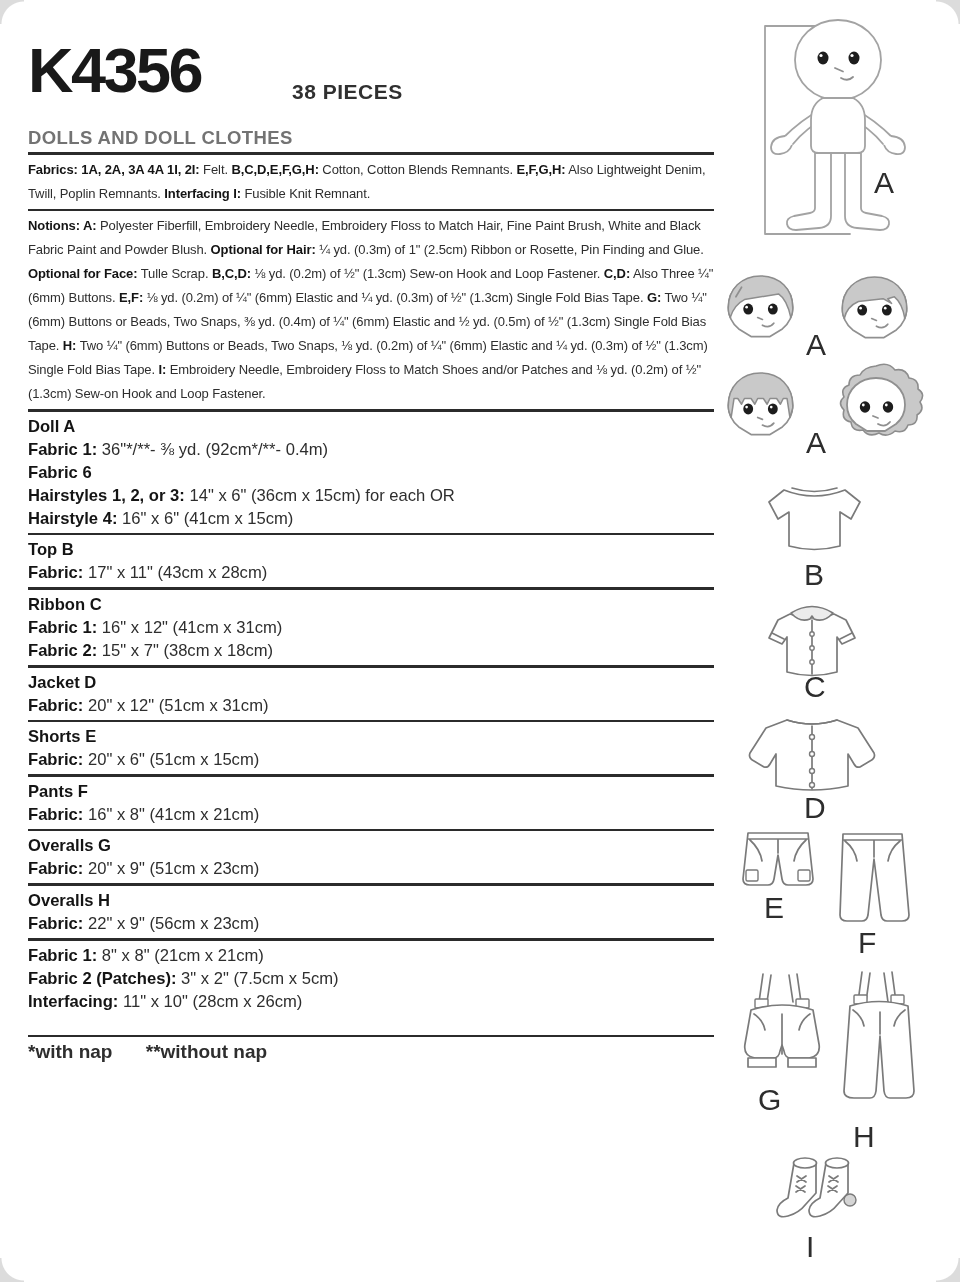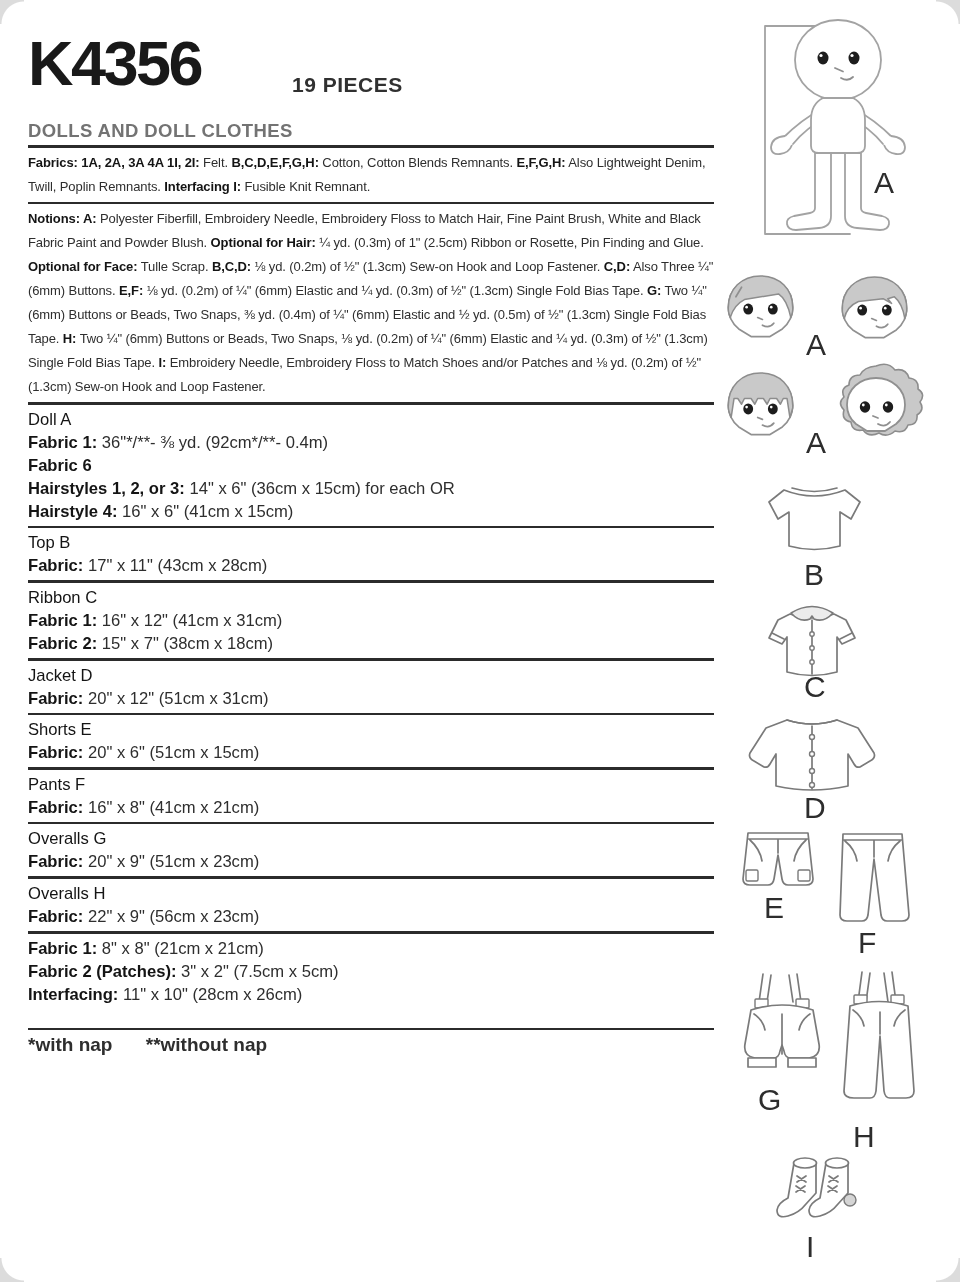--- a/index.html
+++ b/index.html
@@ -4,28 +4,28 @@
 <style>
   html,body{margin:0;padding:0;background:#fff;}
   .page{position:relative;width:960px;height:1282px;background:#fff;
         font-family:"Liberation Sans",sans-serif;color:#262626;overflow:hidden;}
   .corner{position:absolute;width:24px;height:24px;pointer-events:none;}
   .corner.tl{left:0;top:0;background:radial-gradient(circle at 100% 100%, transparent 22px, #dcdcdc 23px);}
   .corner.tr{right:0;top:0;background:radial-gradient(circle at 0% 100%, transparent 22px, #dcdcdc 23px);}
   .corner.bl{left:0;bottom:0;background:radial-gradient(circle at 100% 0%, transparent 22px, #dcdcdc 23px);}
   .corner.br{right:0;bottom:0;background:radial-gradient(circle at 0% 0%, transparent 22px, #dcdcdc 23px);}
 
-  .left{position:absolute;left:28px;top:31px;width:686px;}
+  .left{position:absolute;left:28px;top:38px;width:686px;}
   .patnum{font-size:63px;font-weight:700;letter-spacing:-2.5px;line-height:64px;margin:0;color:#191919;}
   .pieces{position:absolute;left:264px;top:42px;font-size:21px;font-weight:600;letter-spacing:.5px;color:#303030;}
   .doc-title{font-size:18.5px;font-weight:700;letter-spacing:.4px;margin-top:25px;color:#737373;}
   .rule{height:2.6px;background:#2b2b2b;margin:3px 0;}
   .para{font-size:13px;line-height:24px;letter-spacing:-.1px;margin:1px 0 2px;color:#2e2e2e;}
   .b{font-weight:700;color:#141414;}
-  .sec-title{font-size:16.6px;font-weight:400;line-height:23px;color:#141414;}
+  .sec-title{font-size:16.6px;font-weight:700;line-height:23px;color:#141414;}
   .sec-line{font-size:16.6px;line-height:23px;color:#2e2e2e;}
   .foot-rule{height:2.4px;background:#2b2b2b;margin-top:22px;}
   .footnote{font-size:19px;font-weight:600;margin-top:4px;color:#2e2e2e;}
   .footnote span{margin-right:28px;}
 
   .illo{position:absolute;}
   .letter{position:absolute;font-size:30px;color:#2d2d2d;line-height:30px;}
   svg{display:block;}
   .g{stroke:#7a7a7a;fill:none;stroke-width:1.7;stroke-linecap:round;stroke-linejoin:round;}
   .gf{stroke:#7a7a7a;fill:#fff;stroke-width:1.7;stroke-linejoin:round;}
@@ -45,21 +45,21 @@
 
 <div class="page">
 
   <div class="corner tl"></div>
   <div class="corner tr"></div>
   <div class="corner bl"></div>
   <div class="corner br"></div>
 
   <div class="left">
     <div class="patnum">K4356</div>
-    <div class="pieces">19 PIECES</div>
+    <div class="pieces">38 PIECES</div>
     <div class="doc-title">DOLLS AND DOLL CLOTHES</div>
     <div class="rule"></div>
 
     <div id="paragraphs">
         <div class="para"><span class="b">Fabrics: 1A, 2A, 3A 4A 1I, 2I:</span><span> Felt. </span><span class="b">B,C,D,E,F,G,H:</span><span> Cotton, Cotton Blends Remnants. </span><span class="b">E,F,G,H:</span><span> Also Lightweight Denim, Twill, Poplin Remnants. </span><span class="b">Interfacing I:</span><span> Fusible Knit Remnant.</span></div>
         <div class="rule"></div>
         <div class="para"><span class="b">Notions: A:</span><span> Polyester Fiberfill, Embroidery Needle, Embroidery Floss to Match Hair, Fine Paint Brush, White and Black Fabric Paint and Powder Blush. </span><span class="b">Optional for Hair:</span><span> ¼ yd. (0.3m) of 1" (2.5cm) Ribbon or Rosette, Pin Finding and Glue. </span><span class="b">Optional for Face:</span><span> Tulle Scrap. </span><span class="b">B,C,D:</span><span> ⅛ yd. (0.2m) of ½" (1.3cm) Sew-on Hook and Loop Fastener. </span><span class="b">C,D:</span><span> Also Three ¼" (6mm) Buttons. </span><span class="b">E,F:</span><span> ⅛ yd. (0.2m) of ¼" (6mm) Elastic and ¼ yd. (0.3m) of ½" (1.3cm) Single Fold Bias Tape. </span><span class="b">G:</span><span> Two ¼" (6mm) Buttons or Beads, Two Snaps, ⅜ yd. (0.4m) of ¼" (6mm) Elastic and ½ yd. (0.5m) of ½" (1.3cm) Single Fold Bias Tape. </span><span class="b">H:</span><span> Two ¼" (6mm) Buttons or Beads, Two Snaps, ⅛ yd. (0.2m) of ¼" (6mm) Elastic and ¼ yd. (0.3m) of ½" (1.3cm) Single Fold Bias Tape. </span><span class="b">I:</span><span> Embroidery Needle, Embroidery Floss to Match Shoes and/or Patches and ⅛ yd. (0.2m) of ½" (1.3cm) Sew-on Hook and Loop Fastener.</span></div>
         <div class="rule"></div>
       </div>
     <div id="sections">

